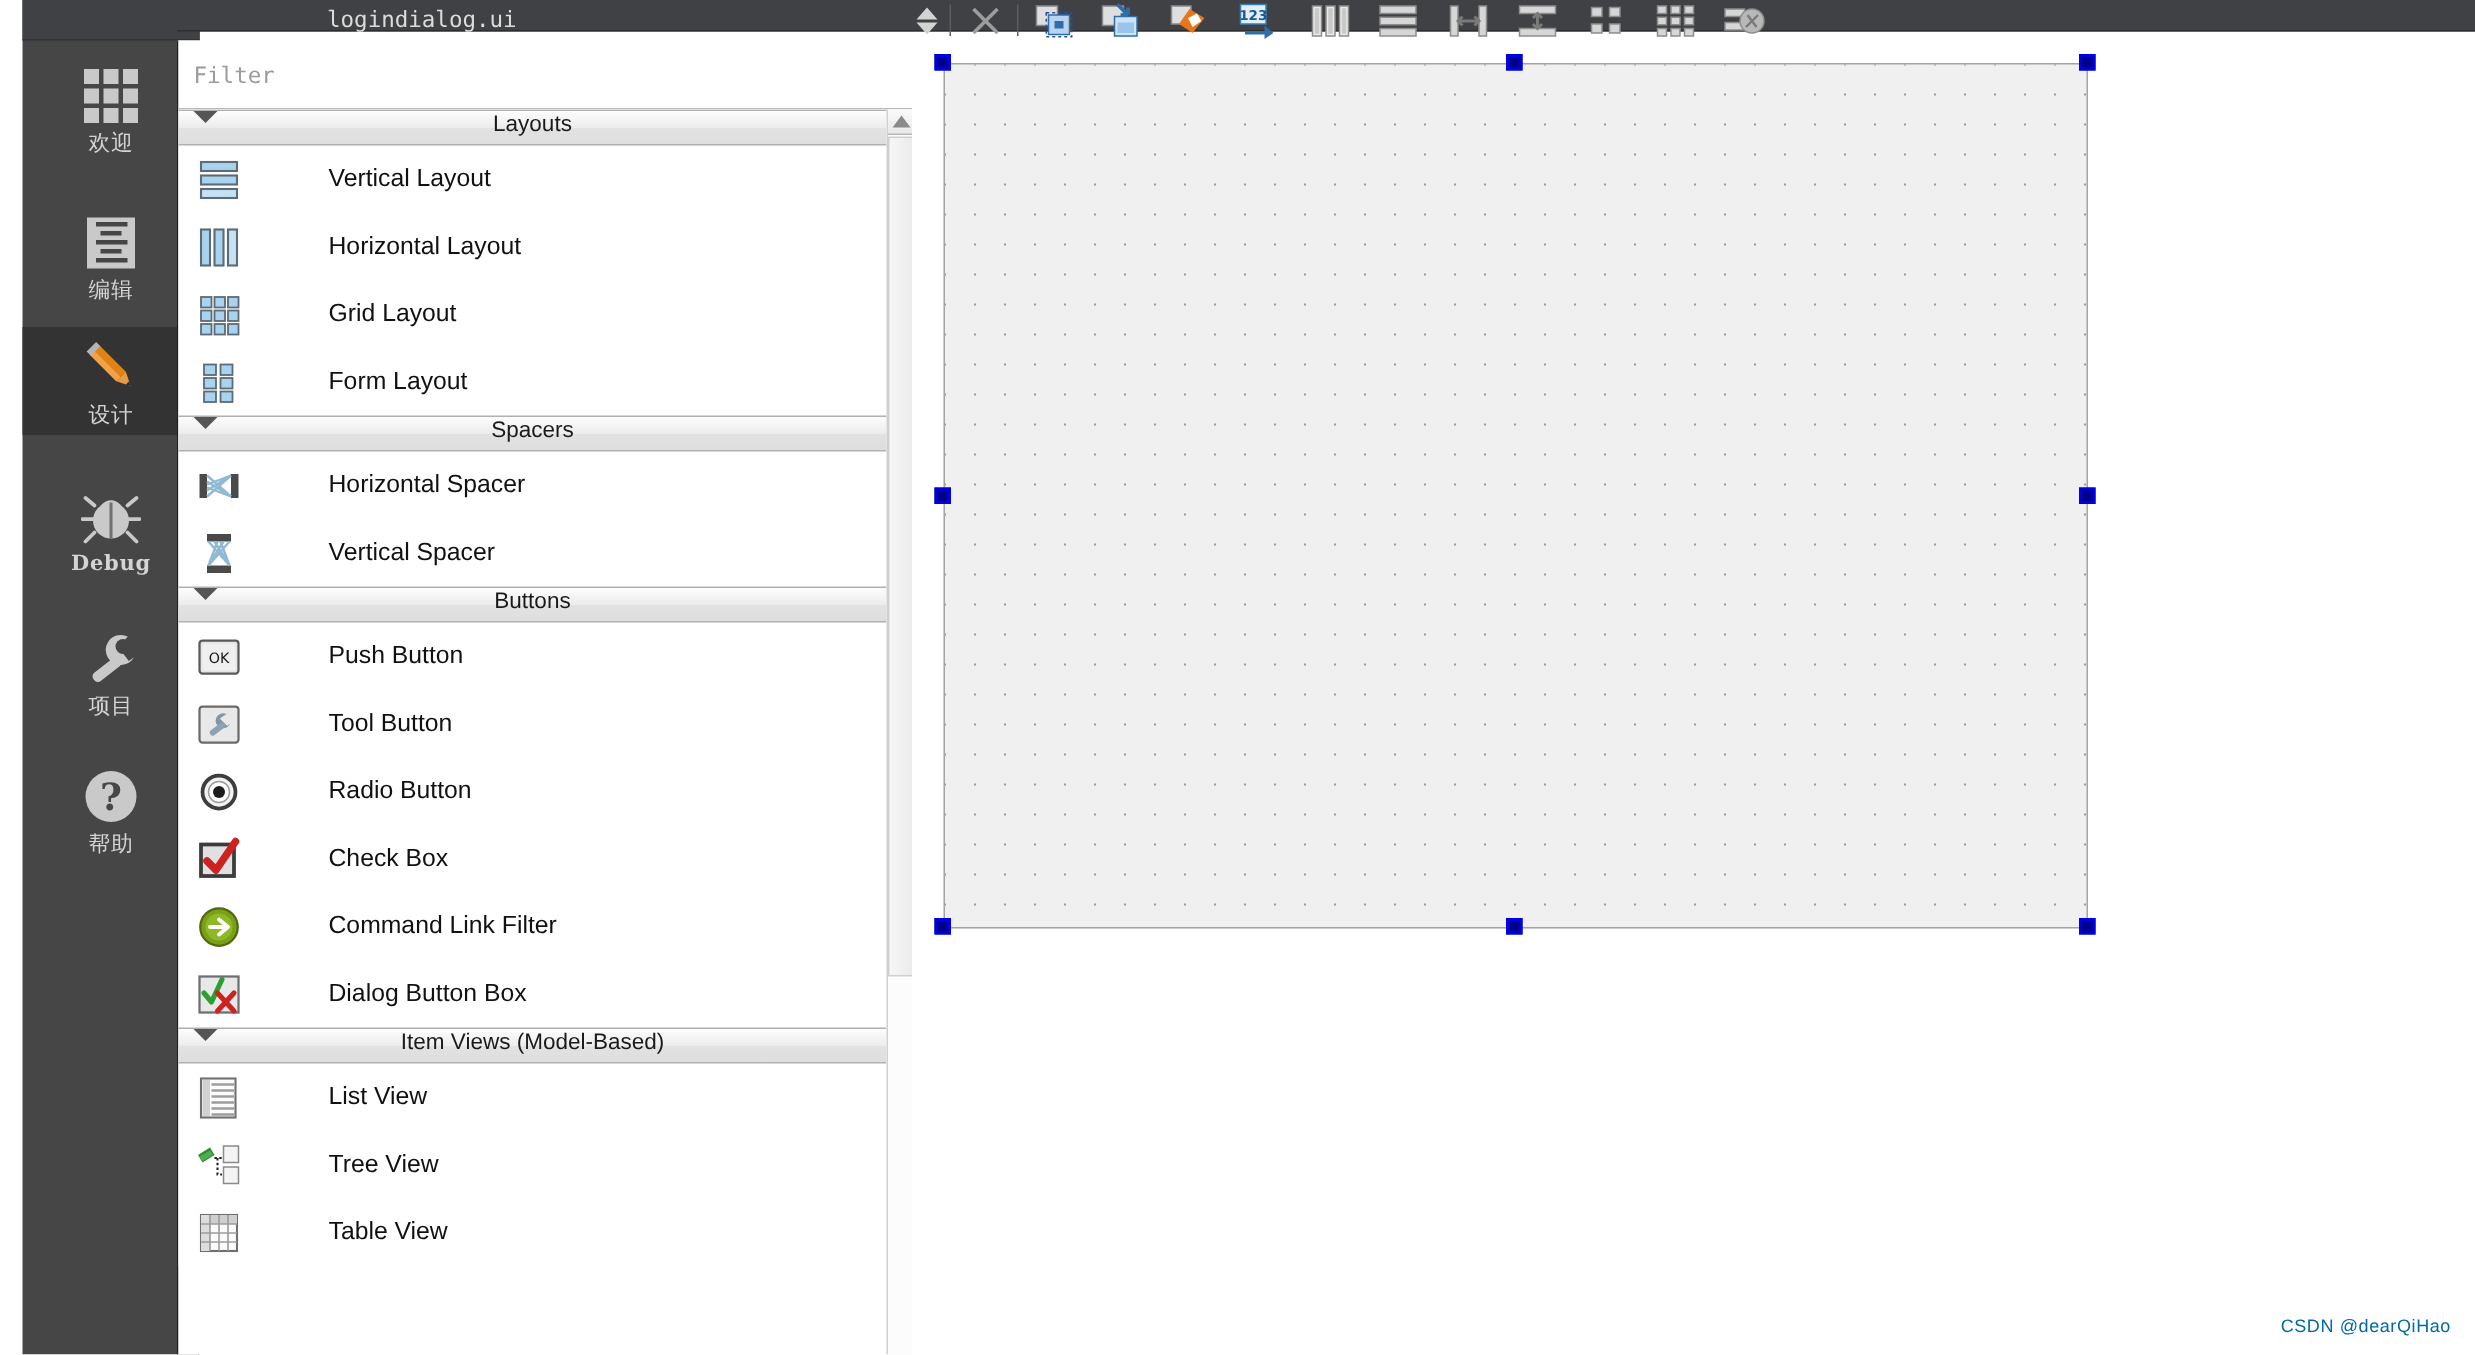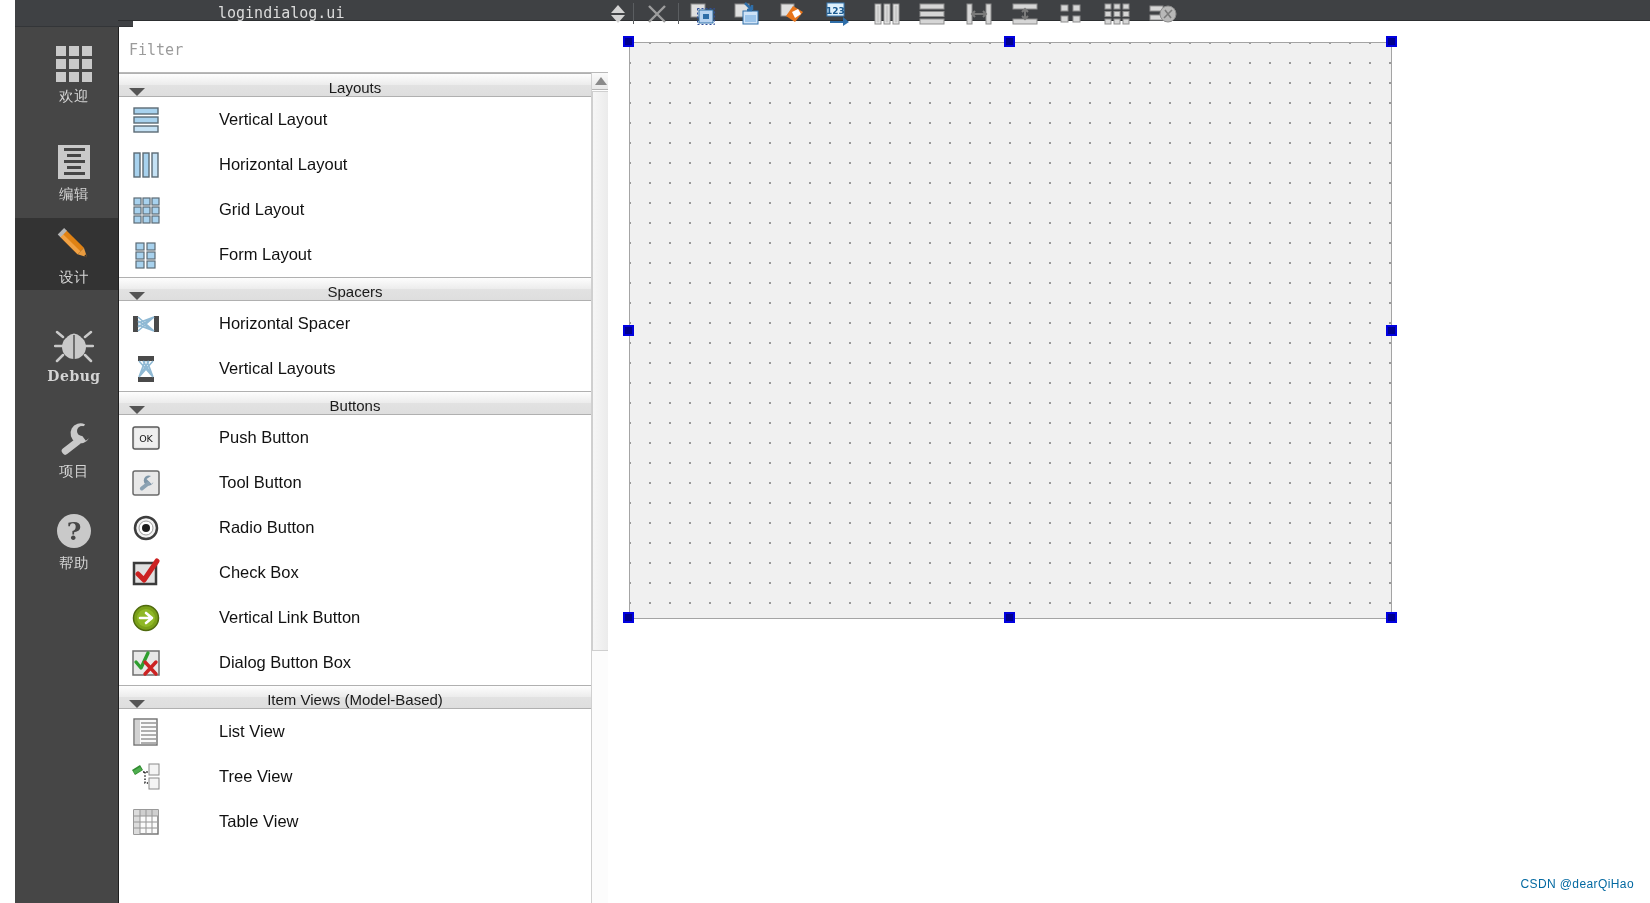--- a/index.html
+++ b/index.html
@@ -143,21 +143,21 @@
     left: 0; top: 0;
     width: 472px;
     background: #ffffff;
   }
   .wb-category {
     height: 22px;
     background: linear-gradient(to bottom, #fdfdfd 0%, #ececec 50%, #e2e2e2 51%, #dedede 100%);
     border-top: 1px solid #b0b0b0;
     border-bottom: 1px solid #b0b0b0;
     display: flex;
-    align-items: flex-end;
+    align-items: flex-start;
     position: relative;
     cursor: pointer;
     user-select: none;
   }
   .wb-category .tri {
     position: absolute;
     left: 10px;
     width: 0; height: 0;
     border-left: 8px solid transparent;
     border-right: 8px solid transparent;
@@ -634,21 +634,21 @@
         </div>
 
         <div class="wb-item">
           <span class="wb-icon">
             <svg width="30" height="30" viewBox="0 0 30 30">
               <rect x="7" y="2" width="16" height="5" fill="#4a4a4a"></rect>
               <rect x="7" y="23" width="16" height="5" fill="#4a4a4a"></rect>
               <path d="M8 7 L22 23 M12 7 L22 23 M16 7 L22 23 M22 7 L8 23 M18 7 L8 23 M14 7 L8 23" stroke="#8fb9d4" stroke-width="1.6" fill="none"></path>
             </svg>
           </span>
-          <span class="wb-label">Vertical Layouts</span>
+          <span class="wb-label">Vertical Spacer</span>
         </div>
 
         <div class="wb-category">
           <span class="tri"></span>
           <span class="cat-text">Buttons</span>
         </div>
 
         <div class="wb-item">
           <span class="wb-icon">
             <svg width="30" height="30" viewBox="0 0 30 30">
@@ -693,21 +693,21 @@
         </div>
 
         <div class="wb-item">
           <span class="wb-icon">
             <svg width="30" height="30" viewBox="0 0 30 30">
               <circle cx="15" cy="15" r="12.5" fill="#7aa019" stroke="#4f6a0e" stroke-width="1.5"></circle>
               <circle cx="15" cy="15" r="9" fill="#8fb826"></circle>
               <path d="M9 15 L19 15 M15 10 L21 15 L15 20" stroke="#ffffff" stroke-width="2.6" fill="none" stroke-linecap="round" stroke-linejoin="round"></path>
             </svg>
           </span>
-          <span class="wb-label">Vertical Link Button</span>
+          <span class="wb-label">Command Link Filter</span>
         </div>
 
         <div class="wb-item">
           <span class="wb-icon">
             <svg width="30" height="30" viewBox="0 0 30 30">
               <rect x="2" y="3" width="26" height="24" fill="#e8e8e8" stroke="#6f6f6f" stroke-width="1.5"></rect>
               <path d="M5 14 L10 20 L17 5" stroke="#2f9e2f" stroke-width="3.4" fill="none" stroke-linecap="round" stroke-linejoin="round"></path>
               <path d="M14 14 L25 26 M25 14 L14 26" stroke="#cc2222" stroke-width="3.4" fill="none" stroke-linecap="round"></path>
             </svg>
           </span>

